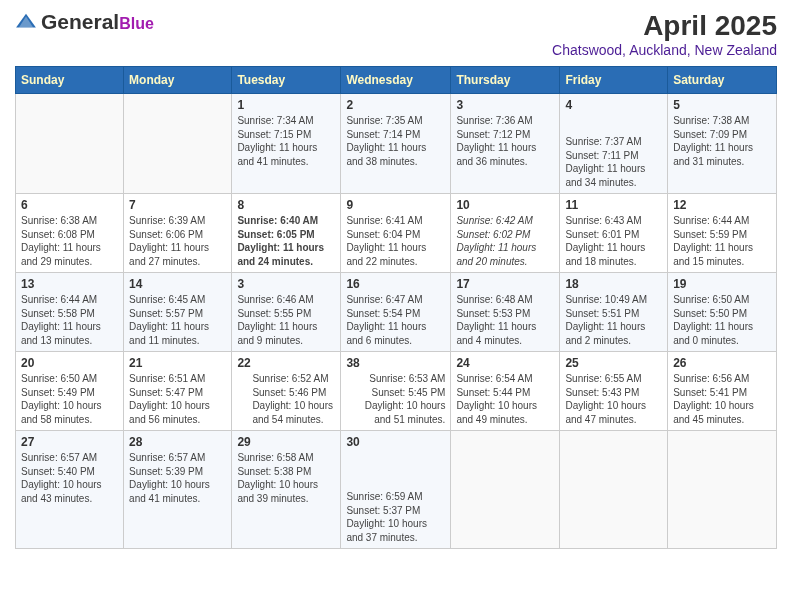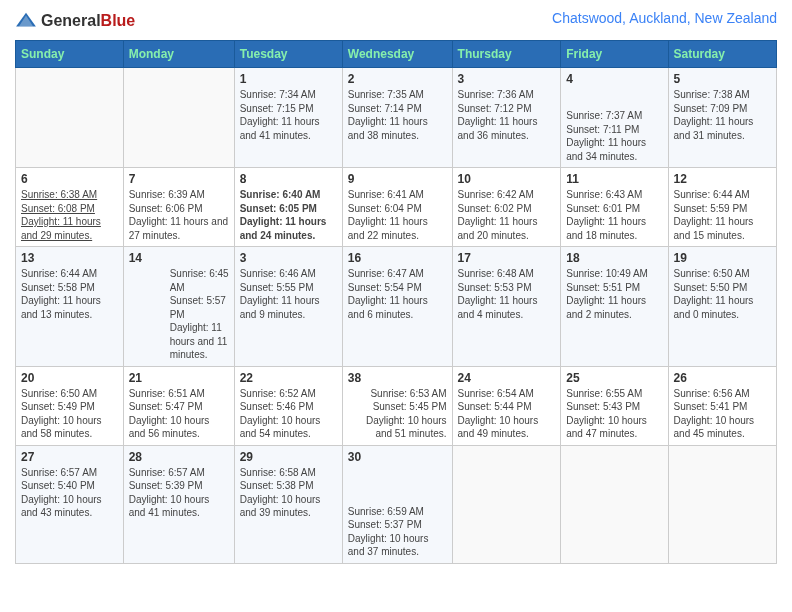--- a/index.html
+++ b/index.html
@@ -29,30 +29,30 @@
       text-align: right;
     }
     .title-block h1 {
       font-size: 28px;
       font-weight: bold;
       color: #333;
     }
     .title-block h2 {
       font-size: 14px;
       font-weight: normal;
-      color: #3b82f6;
+      color: #4c1d95;
     }
     table {
       width: 100%;
       border-collapse: collapse;
       font-size: 10.5px;
     }
     thead tr th {
       background-color: #2a6db5;
-      color: #86efac;
+      color: #fef9c3;
       text-align: left;
       padding: 6px 5px;
       font-size: 12px;
       font-weight: bold;
       border: 1px solid #1a5a9a;
     }
     tbody tr td {
       border: 1px solid #ccc;
       padding: 4px 5px;
       vertical-align: top;
@@ -85,25 +85,26 @@
 <body>
 
 <div class="header">
   <div class="logo">
     <svg class="logo-icon" viewBox="0 0 40 40" xmlns="http://www.w3.org/2000/svg">
       <polygon points="20,5 38,30 2,30" fill="#2a6db5"></polygon>
       <polygon points="20,10 33,30 7,30" fill="#fff" opacity="0.3"></polygon>
     </svg>
     <div>
       <div>
-        <span style="font-size:16px;font-weight:bold;color:#333;">General</span><span style="font-size:16px;font-weight:bold;color:#b91c1c;">Blue</span>
+        <span style="font-size:21px;font-weight:bold;color:#333;">General</span><span style="font-size:16px;font-weight:bold;color:#a21caf;">Blue</span>
       </div>
     </div>
   </div>
   <div class="title-block">
+    <h1>April 2025</h1>
     <h2>Chatswood, Auckland, New Zealand</h2>
   </div>
 </div>
 
 <table>
   <thead>
     <tr>
     <th>Sunday</th>
         <th>Monday</th>
         <th>Tuesday</th>
@@ -144,21 +145,21 @@
         <td>
           <span class="day-num">5</span>
           <div class="day-info" style="white-space: pre-line;">Sunrise: 7:38 AM
 Sunset: 7:09 PM
 Daylight: 11 hours and 31 minutes.</div>
         </td>
       </tr>
       <tr>
         <td>
           <span class="day-num">6</span>
-          <div class="day-info" style="white-space: pre-line; text-decoration: underline;">Sunrise: 6:38 AM
+          <div class="day-info" style="white-space: pre-line;">Sunrise: 6:38 AM
 Sunset: 6:08 PM
 Daylight: 11 hours and 29 minutes.</div>
         </td>
         <td>
           <span class="day-num">7</span>
           <div class="day-info" style="white-space: pre-line;">Sunrise: 6:39 AM
 Sunset: 6:06 PM
 Daylight: 11 hours and 27 minutes.</div>
         </td>
         <td>
@@ -168,21 +169,21 @@
 Daylight: 11 hours and 24 minutes.</div>
         </td>
         <td>
           <span class="day-num">9</span>
           <div class="day-info" style="white-space: pre-line;">Sunrise: 6:41 AM
 Sunset: 6:04 PM
 Daylight: 11 hours and 22 minutes.</div>
         </td>
         <td>
           <span class="day-num">10</span>
-          <div class="day-info" style="white-space: pre-line;">Sunrise: 6:42 AM
+          <div class="day-info" style="white-space: pre-line; font-style: italic;">Sunrise: 6:42 AM
 Sunset: 6:02 PM
 Daylight: 11 hours and 20 minutes.</div>
         </td>
         <td>
           <span class="day-num">11</span>
           <div class="day-info" style="white-space: pre-line;">Sunrise: 6:43 AM
 Sunset: 6:01 PM
 Daylight: 11 hours and 18 minutes.</div>
         </td>
         <td>
@@ -194,21 +195,21 @@
       </tr>
       <tr>
         <td>
           <span class="day-num">13</span>
           <div class="day-info" style="white-space: pre-line;">Sunrise: 6:44 AM
 Sunset: 5:58 PM
 Daylight: 11 hours and 13 minutes.</div>
         </td>
         <td>
           <span class="day-num">14</span>
-          <div class="day-info" style="white-space: pre-line; margin-left: 41px;">Sunrise: 6:45 AM
+          <div class="day-info" style="white-space: pre-line;">Sunrise: 6:45 AM
 Sunset: 5:57 PM
 Daylight: 11 hours and 11 minutes.</div>
         </td>
         <td>
           <span class="day-num">3</span>
           <div class="day-info" style="white-space: pre-line;">Sunrise: 6:46 AM
 Sunset: 5:55 PM
 Daylight: 11 hours and 9 minutes.</div>
         </td>
         <td>
@@ -244,21 +245,21 @@
 Daylight: 10 hours and 58 minutes.</div>
         </td>
         <td>
           <span class="day-num">21</span>
           <div class="day-info" style="white-space: pre-line;">Sunrise: 6:51 AM
 Sunset: 5:47 PM
 Daylight: 10 hours and 56 minutes.</div>
         </td>
         <td>
           <span class="day-num">22</span>
-          <div class="day-info" style="white-space: pre-line;">Sunrise: 6:52 AM
+          <div class="day-info" style="white-space: pre-line; margin-left: 15px;">Sunrise: 6:52 AM
 Sunset: 5:46 PM
 Daylight: 10 hours and 54 minutes.</div>
         </td>
         <td>
           <span class="day-num">38</span>
           <div class="day-info" style="white-space: pre-line; text-align: right;">Sunrise: 6:53 AM
 Sunset: 5:45 PM
 Daylight: 10 hours and 51 minutes.</div>
         </td>
         <td>

